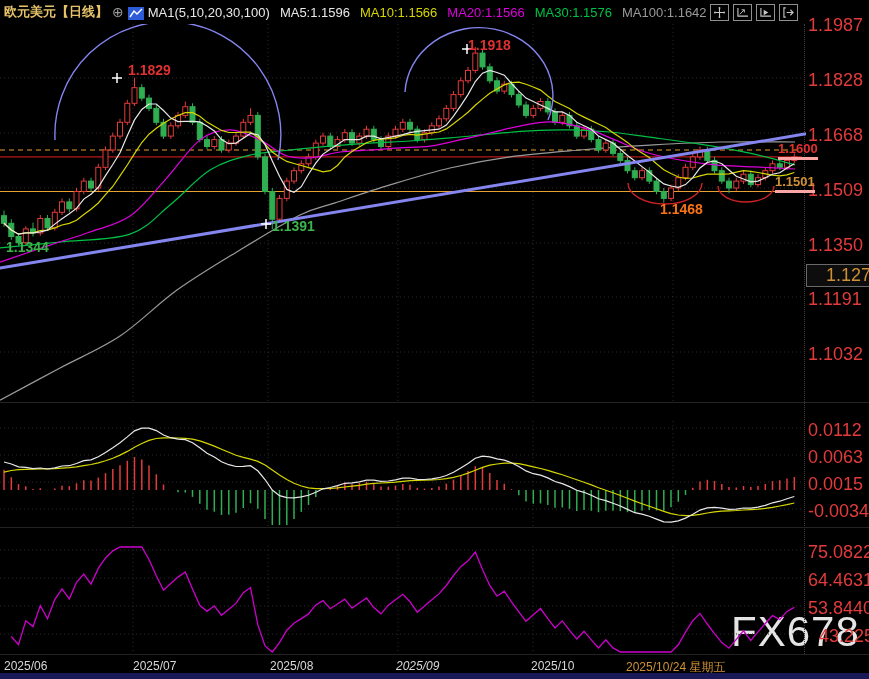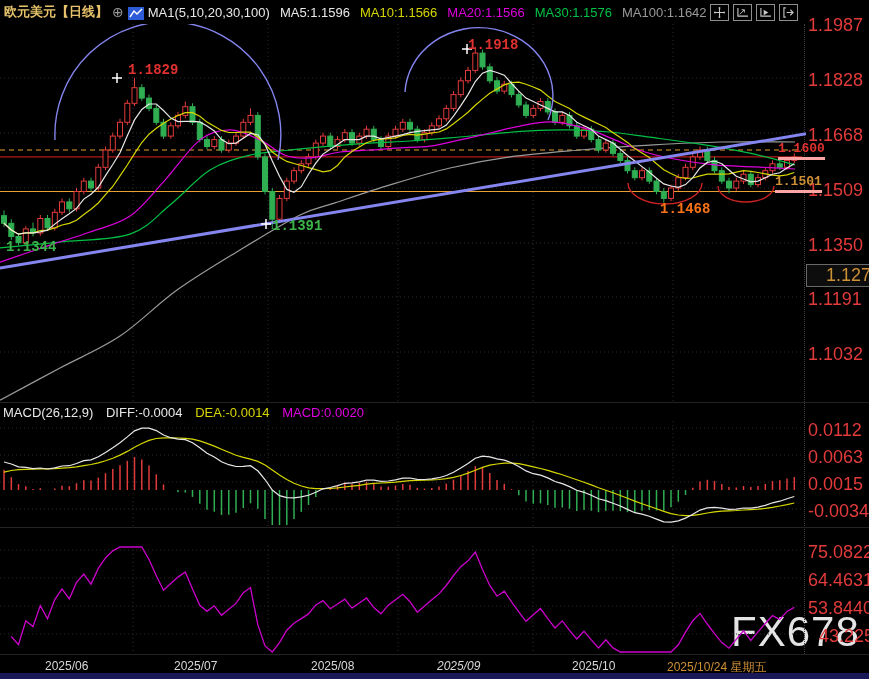--- a/index.html
+++ b/index.html
@@ -19,23 +19,23 @@
   #tools{position:absolute;right:71px;top:4px;display:flex;}
   .tool{width:17px;height:15px;border:1px solid #8f8f8f;margin-left:4px;display:flex;
         align-items:center;justify-content:center;cursor:pointer;background:#000;}
   
   svg.panel{position:absolute;left:0;z-index:2;}
   #axis-sep{position:absolute;left:804px;top:24px;height:630px;width:0;border-left:1px dotted #3f3f3f;z-index:1;}
   .hsep{position:absolute;left:0;width:869px;height:0;border-top:1px solid #232323;z-index:1;}
   
   .axlab{position:absolute;left:808px;color:#e23b3b;font-size:18px;z-index:4;}
   .axlab.hl{color:#cf9136;border:1px solid #6a6a6a;background:#0d0d0d;padding:0 19px;left:806px;}
-  .xlab{position:absolute;top:659px;color:#d8d8d8;font-size:12px;z-index:4;margin-left:41px;}
+  .xlab{position:absolute;top:659px;color:#d8d8d8;font-size:12px;z-index:4;}
   .xlab.gold{color:#cf9136;}
-  .anno{position:absolute;font-size:14px;font-weight:bold;z-index:5;font-family:Liberation Mono, monospace;}
+  .anno{position:absolute;font-size:14px;font-weight:bold;z-index:5;}
   .anno.ul{border-bottom:3px solid #fca5a5;padding-bottom:1px;font-size:13px;}
   
   .ind-hdr{position:absolute;left:3px;font-size:13px;white-space:nowrap;z-index:3;}
   .ind-hdr span{margin-right:9px;}
   .ind-hdr .w{color:#e8e8e8;} .ind-hdr .y{color:#d6d600;} .ind-hdr .m{color:#e000e0;}
   #wm{position:absolute;left:731px;top:608px;font-size:42px;color:#e4e4e4;letter-spacing:1px;z-index:1;}
   #btm{position:absolute;left:0;top:673px;width:869px;height:6px;background:#191958;z-index:6;}
 </style>
 </head>
 <body>
@@ -480,26 +480,20 @@
       <line x1="0" y1="606" x2="802" y2="606" stroke="#2b2b2b" stroke-dasharray="1 3"></line>
       <line x1="0" y1="634" x2="802" y2="634" stroke="#2b2b2b" stroke-dasharray="1 3"></line>
       <path d="M11.3 636.5 L18.5 644.6 L25.8 620.8 L33 626.6 L40.3 605.6 L47.5 618.8 L54.8 599.6 L62 588.9 L69.3 598.9 L76.5 582.4 L83.8 574 L91 584.1 L98.3 568.4 L105.5 558 L112.8 550.9 L120 547 L127.3 547 L134.5 547 L141.8 547 L149 559.5 L156.3 575.7 L163.5 590.3 L170.8 583.5 L178 577.1 L185.3 572 L192.5 588.9 L199.8 605.3 L207 611.3 L214.3 605.8 L221.5 615.2 L228.8 609.2 L236 603.4 L243.3 592.6 L250.5 587.5 L257.8 624.7 L265 645.9 L272.3 652 L279.5 642.6 L286.8 630.2 L294 623.2 L301.3 618.6 L308.5 613.9 L315.8 604.9 L323 600.6 L330.3 608.7 L337.5 604 L344.8 599.2 L352 608.1 L359.3 603 L366.5 598 L373.8 607.6 L381 613.8 L388.3 605.2 L395.5 599.7 L402.8 594.3 L410 601.7 L417.3 612.2 L424.5 605.9 L431.8 599.8 L439 593.9 L446.3 585.5 L453.5 575.5 L460.8 566.7 L468 560.8 L475.3 552 L482.5 569.6 L489.8 585.4 L497 596.2 L504.3 591.1 L511.5 601.8 L518.8 611.9 L526 621.3 L533.3 614.8 L540.5 608.5 L547.8 618.6 L555 628 L562.3 620.9 L569.5 630.3 L576.8 638.9 L584 631.2 L591.3 639.9 L598.5 648 L605.8 639.7 L613 647.9 L620.3 652 L627.5 652 L634.8 652 L642 652 L649.3 652 L656.5 652 L663.8 652 L671 652 L678.3 644.8 L685.5 632.2 L692.8 620.7 L700 613.4 L707.3 624 L714.5 633.7 L721.8 642.6 L729 648.2 L736.3 639.4 L743.5 630.9 L750.8 640.4 L758 631.8 L765.3 623.5 L772.5 615.6 L779.8 619.5 L787 611.4 L794.3 607.4" fill="none" stroke="#cc00cc" stroke-width="1.3"></path>
     </svg>
 
   <div id="axis-sep"></div>
   <div class="hsep" style="top:402px"></div>
   <div class="hsep" style="top:527px"></div>
   <div class="hsep" style="top:654px"></div>
 
-  <div class="ind-hdr" style="top:405px">
-    <span class="w">MACD(26,12,9)</span>
-    <span class="w">DIFF:-0.0004</span>
-    <span class="y">DEA:-0.0014</span>
-    <span class="m">MACD:0.0020</span>
-  </div>
 
 
   <div id="labels">
       <div class="axlab" style="top: 15px;">1.1987</div>
       <div class="axlab" style="top: 70px;">1.1828</div>
       <div class="axlab" style="top: 125px;">1.1668</div>
       <div class="axlab" style="top: 180px;">1.1509</div>
       <div class="axlab" style="top: 235px;">1.1350</div>
       <div class="axlab" style="top: 289px;">1.1191</div>
       <div class="axlab" style="top: 344px;">1.1032</div>

